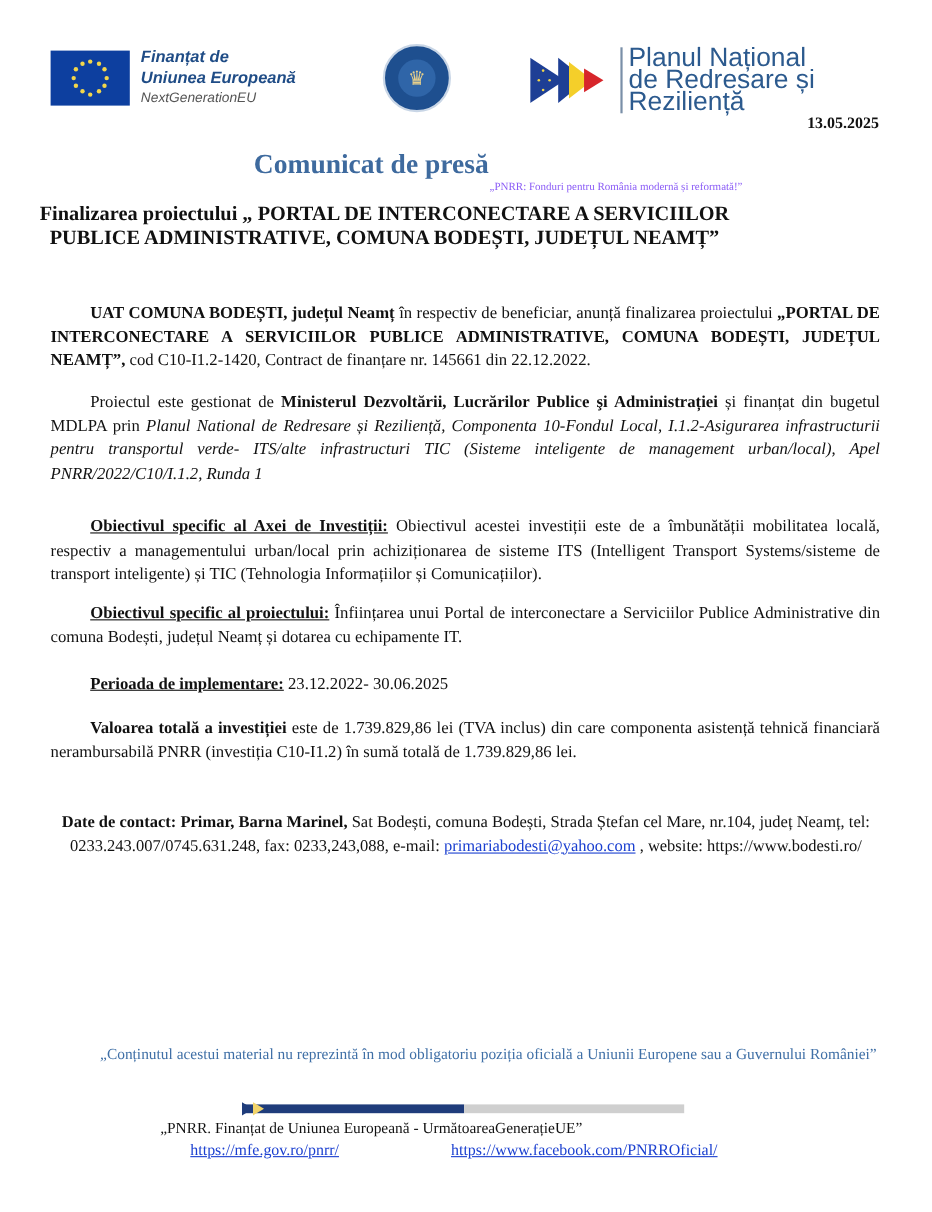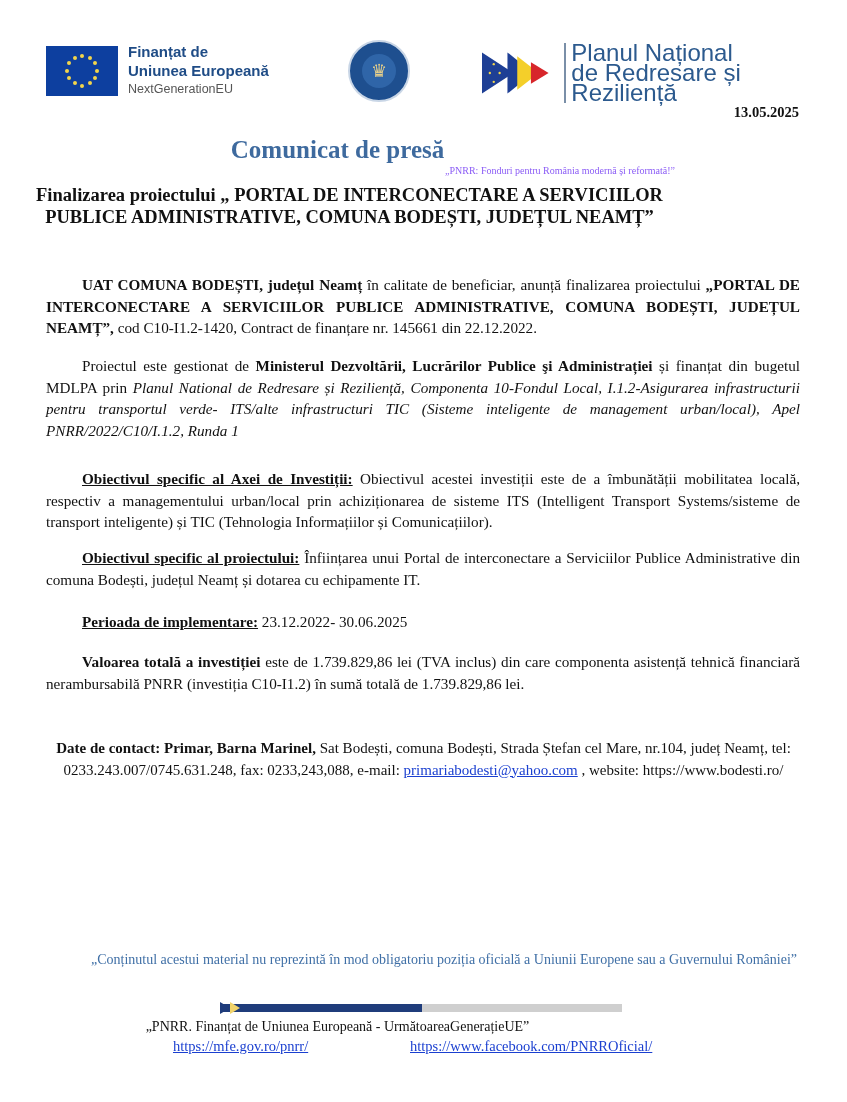--- a/index.html
+++ b/index.html
@@ -4,21 +4,21 @@
 <style>
   html, body { margin: 0; padding: 0; background: #ffffff; }
   body { width: 847px; height: 1102px; position: relative; overflow: hidden;
          font-family: "Liberation Serif", "DejaVu Serif", serif; color: #111; }
   .abs { position: absolute; }
 
   
   .eu-logo { left: 46px; top: 42px; display: flex; align-items: center; }
   .eu-flag { width: 72px; height: 50px; background: #0d3f9f; position: relative; }
   .eu-flag .star { position: absolute; width: 4px; height: 4px; background: #f2d64b; border-radius: 50%; }
-  .eu-text { margin-left: 10px; font-family: "Liberation Sans", sans-serif; line-height: 19px; }
+  .eu-text { margin-left: 10px; font-family: "Liberation Sans", sans-serif; line-height: 19px; font-style: italic; }
   .eu-text .l1, .eu-text .l2 { color: #1f4c86; font-weight: bold; font-size: 15px; }
   .eu-text .l3 { color: #555; font-size: 12.5px; }
 
   .gov-logo { left: 348px; top: 40px; width: 62px; height: 62px; border-radius: 50%;
               background: #1e4f8f; border: 2px solid #c9d6e6; box-sizing: border-box;
               display: flex; align-items: center; justify-content: center; }
   .gov-logo .inner { width: 34px; height: 34px; border-radius: 50%; background: #2f65a8;
               display: flex; align-items: center; justify-content: center; color: #e8d08a; font-size: 18px; }
 
   .pnrr-logo { left: 482px; top: 43px; display: flex; align-items: center; }
@@ -104,21 +104,21 @@
 
 <div class="abs date">13.05.2025</div>
 
 <div class="abs center comunicat">Comunicat de presă</div>
 <div class="abs center slogan">„PNRR: Fonduri pentru România modernă și reformată!”</div>
 <div class="abs center headline">
   <div>Finalizarea proiectului „ PORTAL DE INTERCONECTARE A SERVICIILOR</div>
   <div>PUBLICE ADMINISTRATIVE, COMUNA BODEȘTI, JUDEȚUL NEAMȚ”</div>
 </div>
 
-<div class="abs para" style="top:274px;"><span class="indent"></span><b>UAT COMUNA BODEȘTI, județul Neamț</b><span> în calitate de beneficiar, anunță finalizarea proiectului </span><b>„PORTAL DE INTERCONECTARE A SERVICIILOR PUBLICE ADMINISTRATIVE, COMUNA BODEȘTI, JUDEȚUL NEAMȚ”,</b><span> cod C10-I1.2-1420, Contract de finanțare nr. 145661 din 22.12.2022.</span></div>
+<div class="abs para" style="top:274px;"><span class="indent"></span><b>UAT COMUNA BODEȘTI, județul Neamț</b><span> în respectiv de beneficiar, anunță finalizarea proiectului </span><b>„PORTAL DE INTERCONECTARE A SERVICIILOR PUBLICE ADMINISTRATIVE, COMUNA BODEȘTI, JUDEȚUL NEAMȚ”,</b><span> cod C10-I1.2-1420, Contract de finanțare nr. 145661 din 22.12.2022.</span></div>
 
 <div class="abs para" style="top:355px;"><span class="indent"></span><span>Proiectul este gestionat de </span><b>Ministerul Dezvoltării, Lucrărilor Publice şi Administrației</b><span> și finanțat din bugetul MDLPA prin </span><i>Planul National de Redresare și Reziliență, Componenta 10-Fondul Local, I.1.2-Asigurarea infrastructurii pentru transportul verde- ITS/alte infrastructuri TIC (Sisteme inteligente de management urban/local), Apel PNRR/2022/C10/I.1.2, Runda 1</i></div>
 
 <div class="abs para" style="top:468px;"><span class="indent"></span><span class="u">Obiectivul specific al Axei de Investiții:</span><span> Obiectivul acestei investiții este de a îmbunătății mobilitatea locală, respectiv a managementului urban/local prin achiziționarea de sisteme ITS (Intelligent Transport Systems/sisteme de transport inteligente) și TIC (Tehnologia Informațiilor și Comunicațiilor).</span></div>
 
 <div class="abs para" style="top:547px;"><span class="indent"></span><span class="u">Obiectivul specific al proiectului:</span><span> Înființarea unui Portal de interconectare a Serviciilor Publice Administrative din comuna Bodești, județul Neamț și dotarea cu echipamente IT.</span></div>
 
 <div class="abs para" style="top:611px;"><span class="indent"></span><span class="u">Perioada de implementare:</span><span> 23.12.2022- 30.06.2025</span></div>
 
 <div class="abs para" style="top:651px;"><span class="indent"></span><b>Valoarea totală a investiției</b><span> este de 1.739.829,86  lei (TVA inclus) din care componenta asistență tehnică financiară nerambursabilă PNRR (investiția C10-I1.2) în sumă totală de 1.739.829,86 lei.</span></div>

